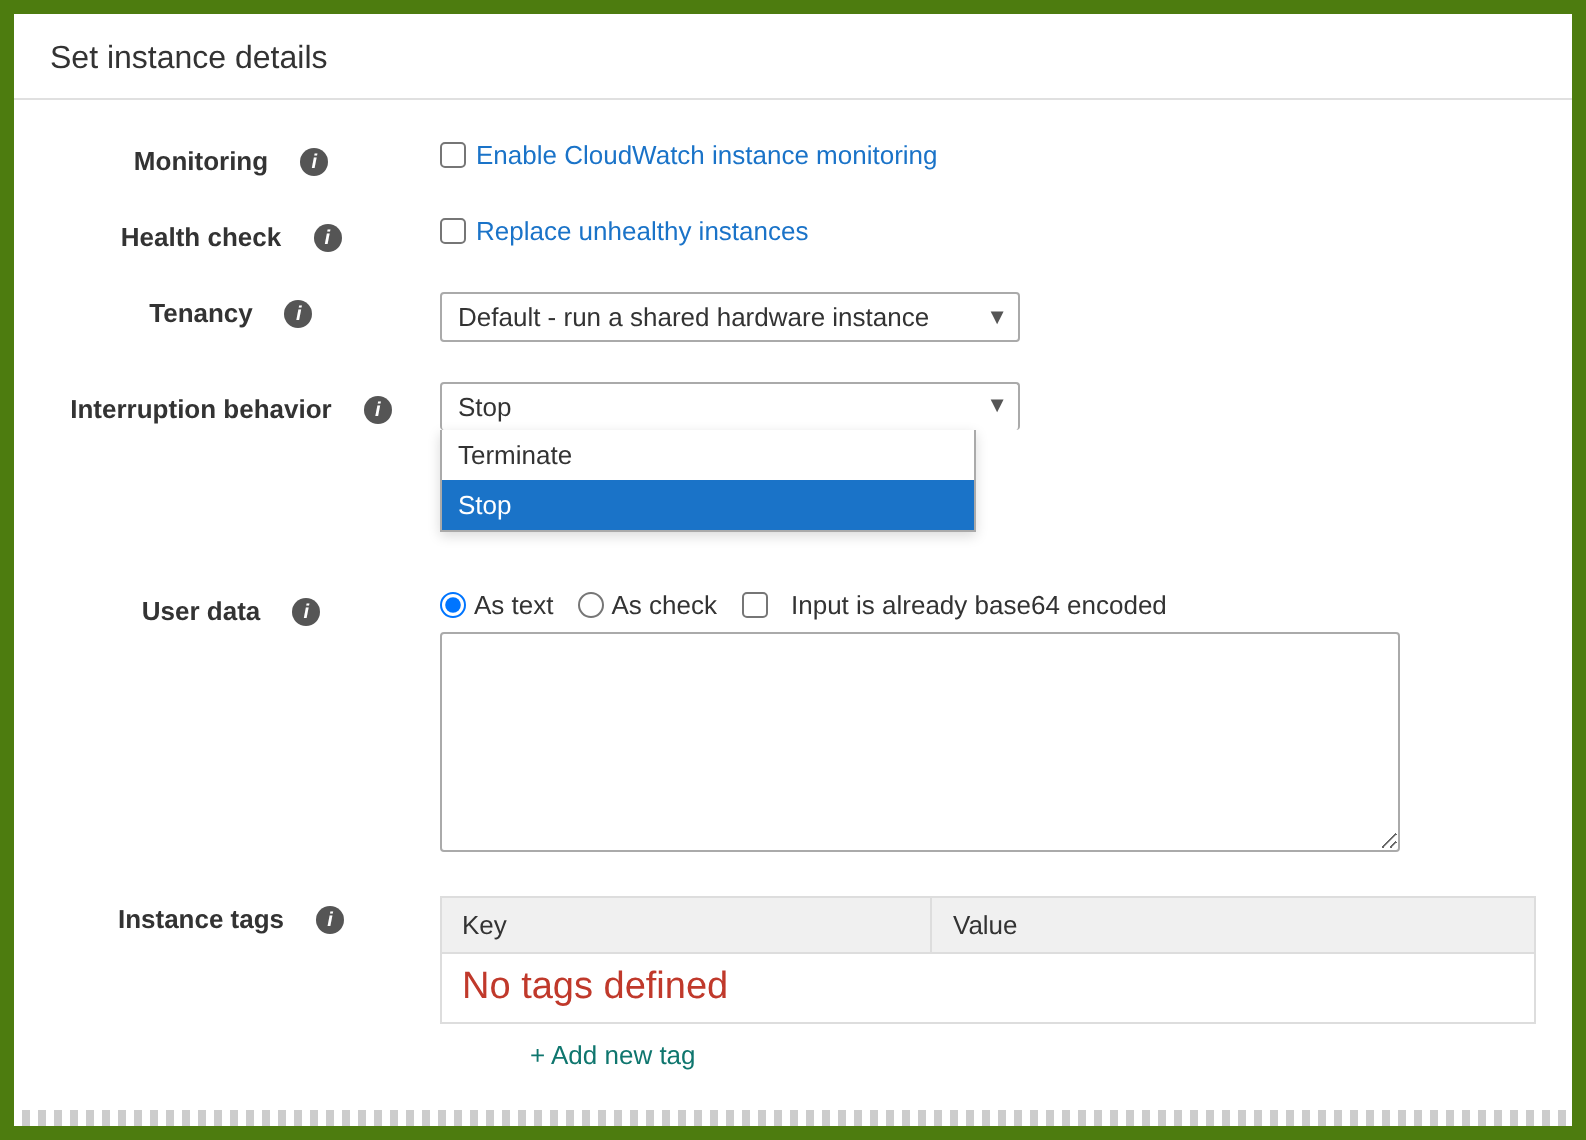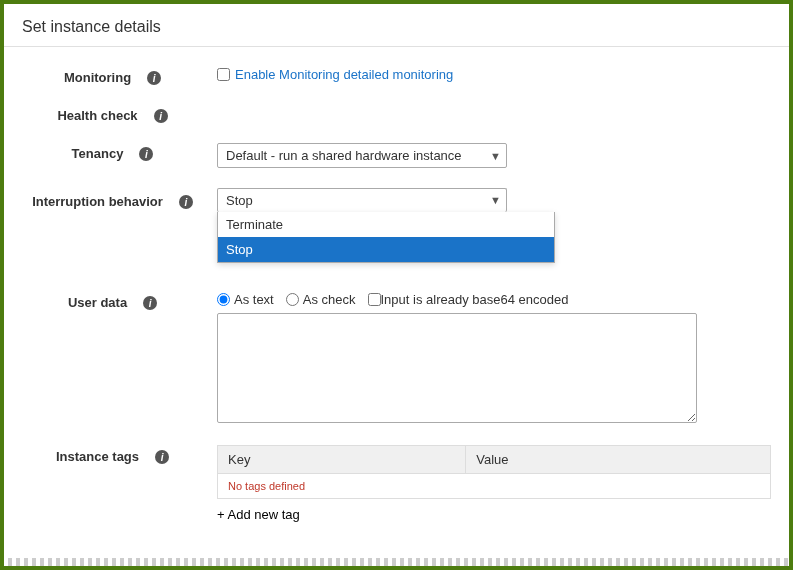--- a/index.html
+++ b/index.html
@@ -6,21 +6,21 @@
     body {
       font-family: Arial, sans-serif;
       font-size: 13px;
       background: #fff;
       color: #333;
     }
     .page-container {
       width: 793px;
       min-height: 570px;
       background: #fff;
-      border: 4px solid #4d7c0f;
+      border: 7px solid #4d7c0f;
       position: relative;
       overflow: hidden;
     }
     .page-title {
       font-size: 16px;
       font-weight: normal;
       color: #333;
       padding: 14px 18px 10px 18px;
       border-bottom: 1px solid #e0e0e0;
     }
@@ -108,21 +108,21 @@
       position: relative;
     }
     .interruption-select {
       width: 290px;
       padding-right: 24px;
     }
     .dropdown-list {
       position: absolute;
       top: 100%;
       left: 0;
-      width: 338px;
+      width: 268px;
       background: #fff;
       border: 1px solid #aaa;
       border-top: none;
       z-index: 100;
       box-shadow: 0 2px 6px rgba(0,0,0,0.15);
     }
     .dropdown-item {
       padding: 5px 8px;
       cursor: pointer;
       font-size: 13px;
@@ -145,21 +145,21 @@
       align-items: center;
       gap: 4px;
       cursor: pointer;
     }
     .radio-label input[type="radio"] {
       margin: 0;
     }
     .checkbox-inline {
       display: flex;
       align-items: center;
-      gap: 0;
+      gap: 12px;
       cursor: pointer;
     }
     .textarea-field {
       width: 480px;
       height: 110px;
       border: 1px solid #aaa;
       border-radius: 2px;
       resize: vertical;
       font-size: 13px;
       padding: 4px;
@@ -177,27 +177,28 @@
       border: 1px solid #ddd;
       padding: 6px 10px;
       text-align: left;
       font-weight: normal;
       color: #333;
     }
     .tags-table td {
       border: 1px solid #ddd;
       padding: 6px 10px;
       color: #c0392b;
-      font-size: 11px;
+      font-size: 19px;
     }
     .add-tag-link {
-      color: #000000;
+      color: #0f766e;
       text-decoration: none;
       font-size: 13px;
       cursor: pointer;
+      margin-left: 45px;
     }
     .tags-area {
       flex: 1;
     }
     .user-data-row {
       align-items: flex-start;
     }
     .interruption-row {
       align-items: flex-start;
     }
@@ -233,29 +234,35 @@
   <div class="form-body">
 
     <div class="form-row">
       <div class="form-label">
         <span>Monitoring</span>
         <span class="info-icon">i</span>
       </div>
       <div class="form-control-area">
         <label class="checkbox-label">
           <input type="checkbox" style="">
-          <span>Enable Monitoring detailed monitoring</span>
+          <span>Enable CloudWatch instance monitoring</span>
         </label>
       </div>
     </div>
 
     <div class="form-row">
       <div class="form-label">
         <span>Health check</span>
         <span class="info-icon">i</span>
+      </div>
+      <div class="form-control-area">
+        <label class="checkbox-label">
+          <input type="checkbox" style="">
+          <span>Replace unhealthy instances</span>
+        </label>
       </div>
     </div>
 
     <div class="form-row">
       <div class="form-label">
         <span>Tenancy</span>
         <span class="info-icon">i</span>
       </div>
       <div class="form-control-area">
         <div class="select-wrapper">

